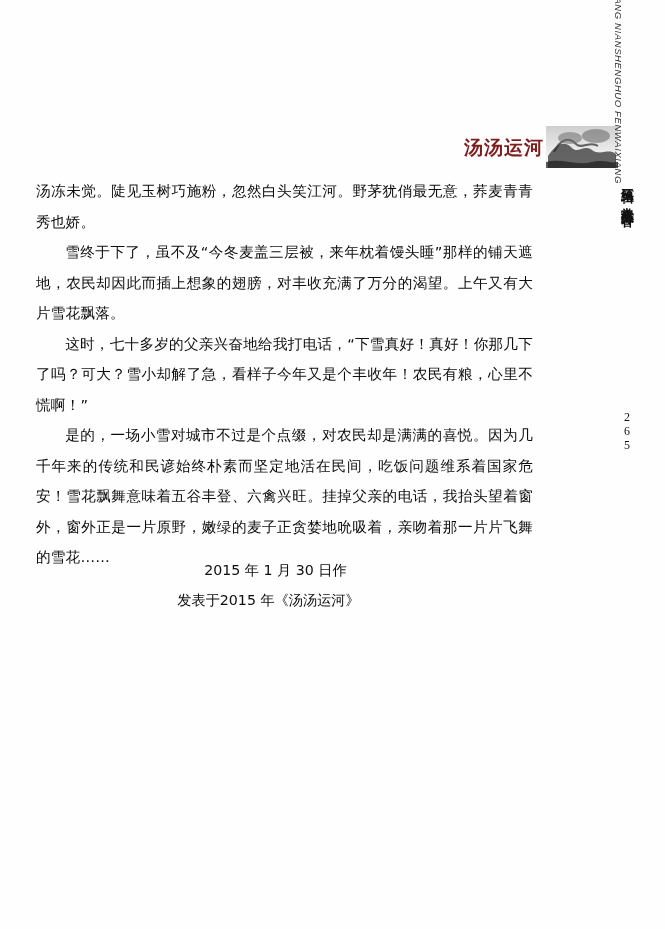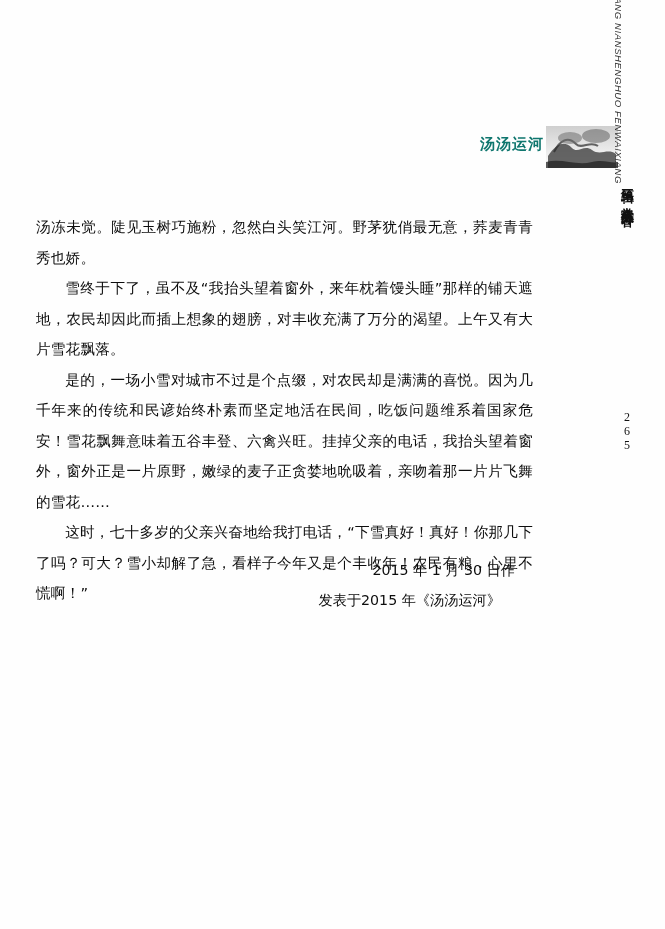--- a/index.html
+++ b/index.html
@@ -31,24 +31,24 @@
     left: 0;
     top: 126px;
     width: 665px;
     height: 48px;
   }
   .header-title {
     position: absolute;
     right: 121px;
     top: 9px;
     font-family: "DejaVu Sans", "Liberation Sans", sans-serif;
-    font-size: 15px;
+    font-size: 19px;
     font-weight: bold;
     letter-spacing: 1px;
-    color: #0f766e;
+    color: #7f1d1d;
     white-space: nowrap;
   }
   .header-ornament {
     position: absolute;
     right: 47px;
     top: 0px;
     width: 72px;
     height: 42px;
     overflow: hidden;
   }
@@ -99,21 +99,20 @@
     text-orientation: upright;
     font-family: "Liberation Serif", serif;
   }
 
   
   .body-text {
     position: absolute;
     left: 36px;
     top: 176px;
     width: 497px;
-    margin-top: 36px;
   }
   .para {
     font-family: "DejaVu Sans", "Liberation Sans", sans-serif;
     font-size: 14.6px;
     line-height: 30.5px;
     color: #0d0d0d;
     text-align: justify;
     text-justify: inter-ideograph;
     margin: 0 0 0 0;
     letter-spacing: 0.2px;
@@ -126,21 +125,21 @@
     top: 555px;
     width: 497px;
     font-family: "DejaVu Sans", "Liberation Sans", sans-serif;
     font-size: 14.2px;
     line-height: 30px;
     color: #0d0d0d;
     text-align: right;
     padding-right: 18px;
     box-sizing: border-box;
   }
-  .signature .line { display: block; }
+  .signature .line { display: block; text-align: center; }
   .signature .line-2 { padding-right: 14px; }
 </style>
 </head>
 <body>
 
 <div class="page">
 
   <div class="header">
     <div class="header-title">汤汤运河</div>
     <div class="header-ornament">
@@ -162,23 +161,23 @@
   </div>
 
   <div class="side-band">
     <div class="side-vertical-text">第三辑 常念生活分外香</div>
     <div class="side-pinyin">CHANG NIANSHENGHUO FENWAIXIANG</div>
     <div class="side-pagenum">265</div>
   </div>
 
   <div class="body-text">
     <p class="para">汤冻未觉。陡见玉树巧施粉，忽然白头笑江河。野茅犹俏最无意，荞麦青青秀也娇。</p>
-    <p class="para indent">雪终于下了，虽不及“我抬头望着窗外，来年枕着馒头睡”那样的铺天遮地，农民却因此而插上想象的翅膀，对丰收充满了万分的渴望。上午又有大片雪花飘落。</p>
+    <p class="para indent">雪终于下了，虽不及“今冬麦盖三层被，来年枕着馒头睡”那样的铺天遮地，农民却因此而插上想象的翅膀，对丰收充满了万分的渴望。上午又有大片雪花飘落。</p>
+    <p class="para indent">这时，七十多岁的父亲兴奋地给我打电话，“下雪真好！真好！你那几下了吗？可大？雪小却解了急，看样子今年又是个丰收年！农民有粮，心里不慌啊！”</p>
     <p class="para indent">是的，一场小雪对城市不过是个点缀，对农民却是满满的喜悦。因为几千年来的传统和民谚始终朴素而坚定地活在民间，吃饭问题维系着国家危安！雪花飘舞意味着五谷丰登、六禽兴旺。挂掉父亲的电话，我抬头望着窗外，窗外正是一片原野，嫩绿的麦子正贪婪地吮吸着，亲吻着那一片片飞舞的雪花……</p>
-    <p class="para indent">这时，七十多岁的父亲兴奋地给我打电话，“下雪真好！真好！你那几下了吗？可大？雪小却解了急，看样子今年又是个丰收年！农民有粮，心里不慌啊！”</p>
   </div>
 
   <div class="signature">
     <span class="line line-1">2015 年 1 月 30 日作</span>
     <span class="line line-2">发表于2015 年《汤汤运河》</span>
   </div>
 
 </div>
 
 </body></html>

